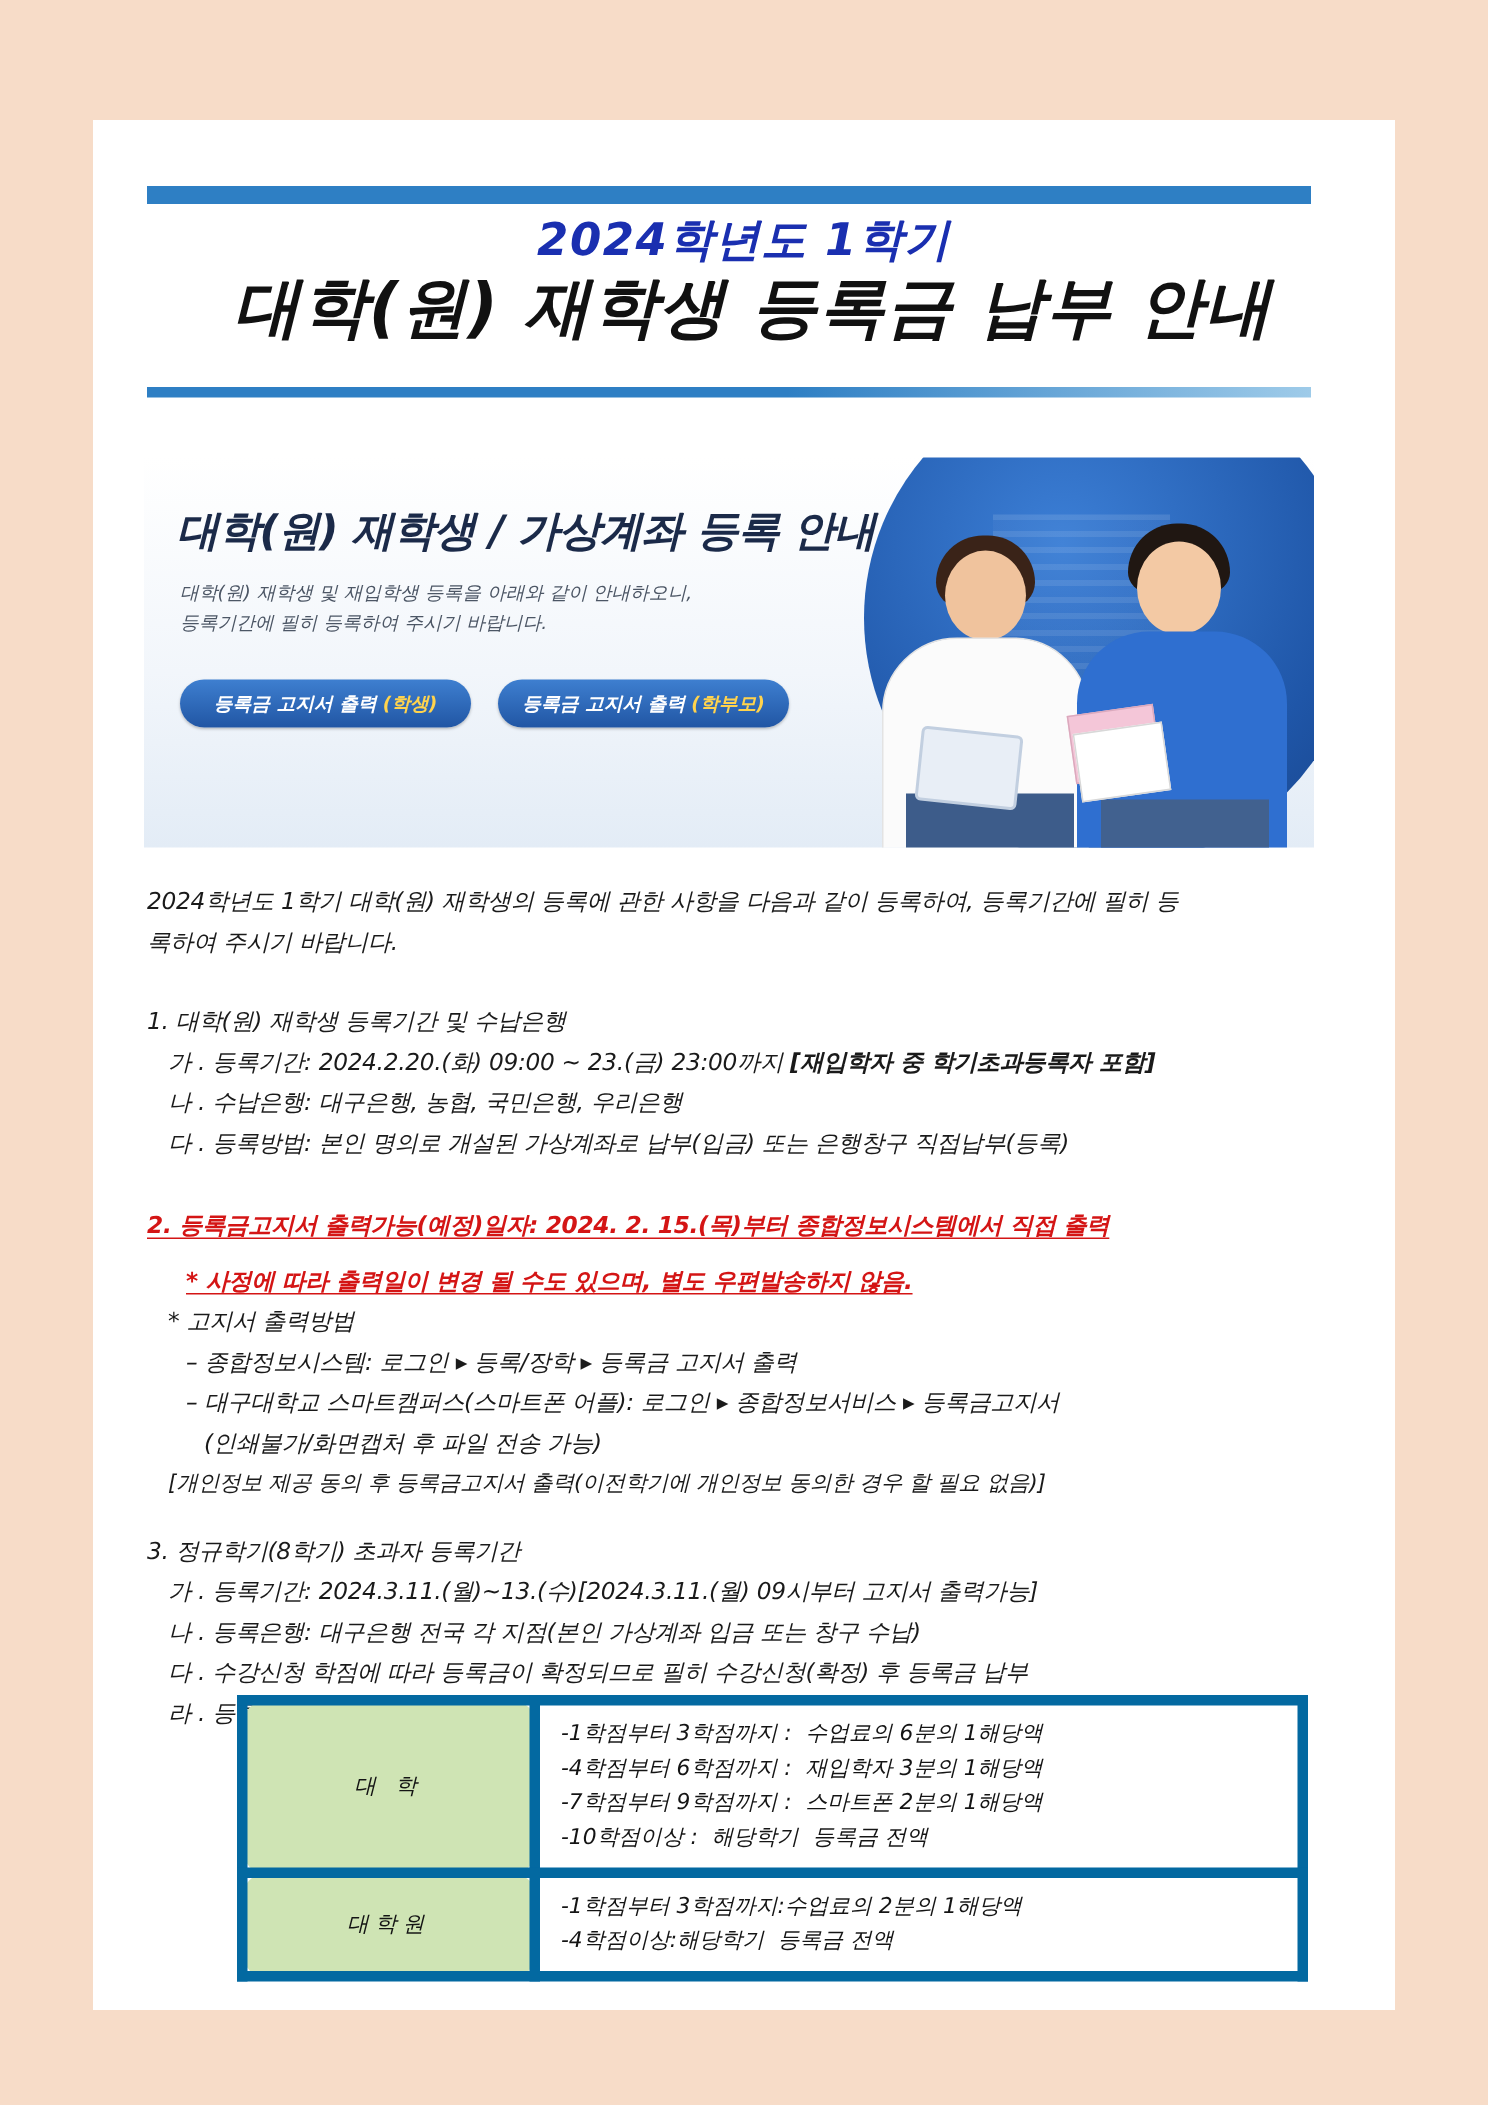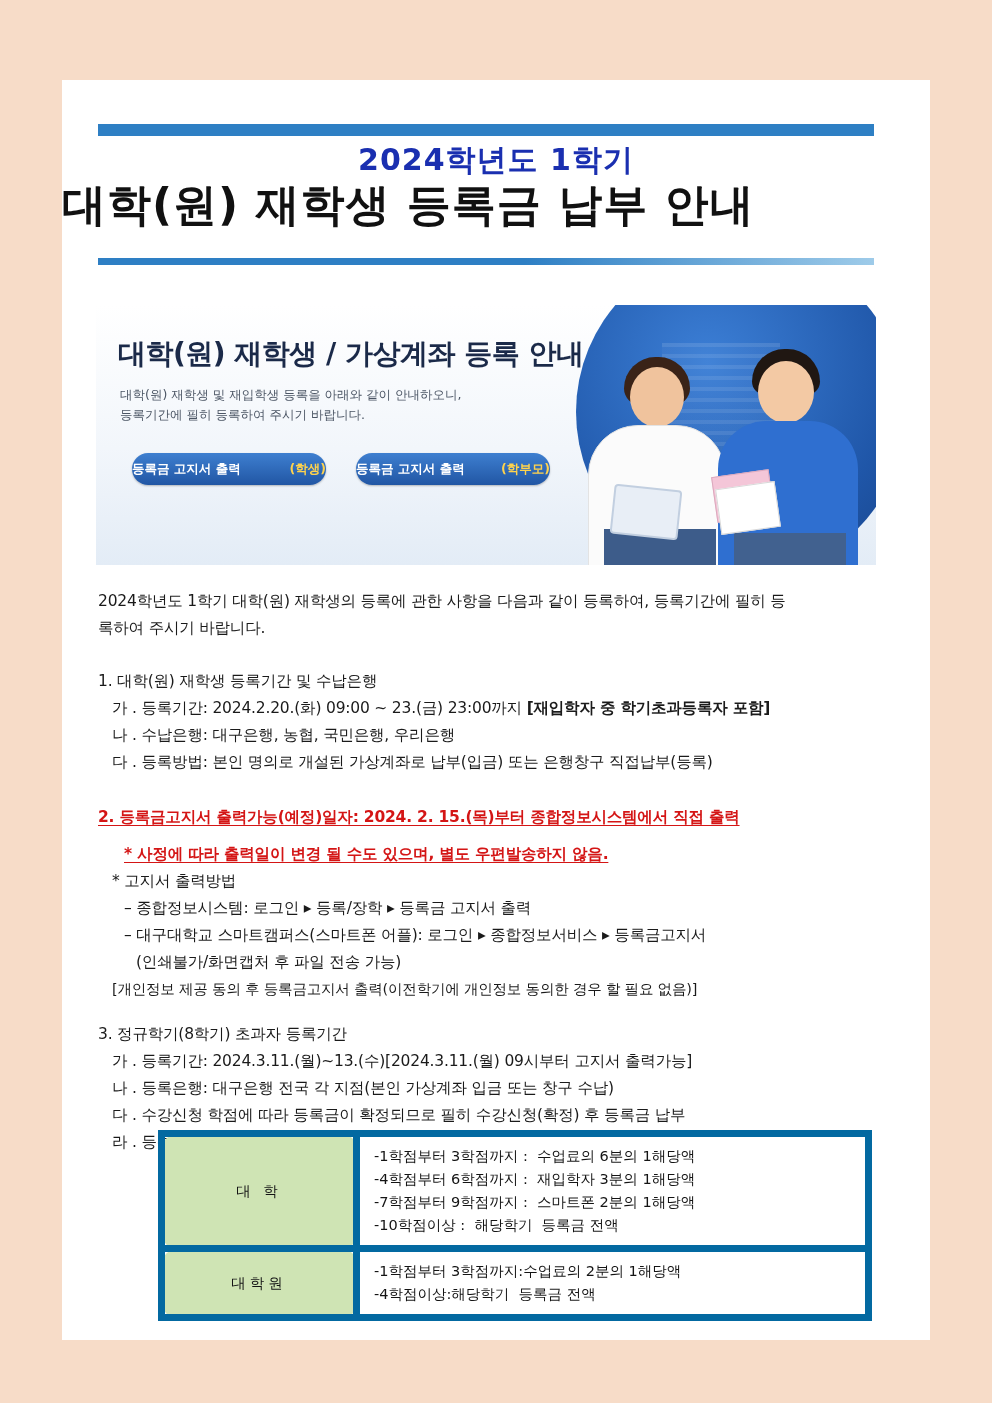--- a/index.html
+++ b/index.html
@@ -20,20 +20,21 @@
     width: 868px;
     height: 1260px;
     background: #ffffff;
   }
   .inner {
     position: relative;
     width: 100%;
     height: 100%;
     padding: 2px;
     box-sizing: border-box;
+    font-style: italic;
   }
 
   
   .rule-top {
     position: absolute;
     left: 36px;
     top: 44px;
     width: 776px;
     height: 12px;
     background: #2e7fc4;
@@ -55,20 +56,21 @@
     font-size: 30px;
     font-weight: bold;
     color: #1a2fb0;
     letter-spacing: 1px;
   }
   .title-main {
     position: absolute;
     left: 0;
     top: 96px;
     width: 880px;
+    text-align: center;
     font-size: 44px;
     font-weight: bold;
     color: #111111;
     letter-spacing: 1px;
   }
 
   
   .banner {
     position: absolute;
     left: 34px;
@@ -105,24 +107,23 @@
   .banner-btn {
     width: 194px;
     height: 32px;
     border-radius: 16px;
     background: linear-gradient(to bottom, #3e7fd0, #2156a4);
     color: #ffffff;
     font-size: 12.5px;
     font-weight: bold;
     display: flex;
     align-items: center;
-    justify-content: space-between;
+    justify-content: center;
     gap: 4px;
     box-shadow: 0 1px 2px rgba(0,0,0,0.25);
-    margin-left: 12px;
   }
   .banner-btn .tag { color: #ffd34d; }
   .banner-circle {
     position: absolute;
     right: -30px;
     top: -58px;
     width: 330px;
     height: 330px;
     border-radius: 50%;
     background: radial-gradient(circle at 40% 35%, #3c7fd6 0%, #1f56a8 65%, #174287 100%);

